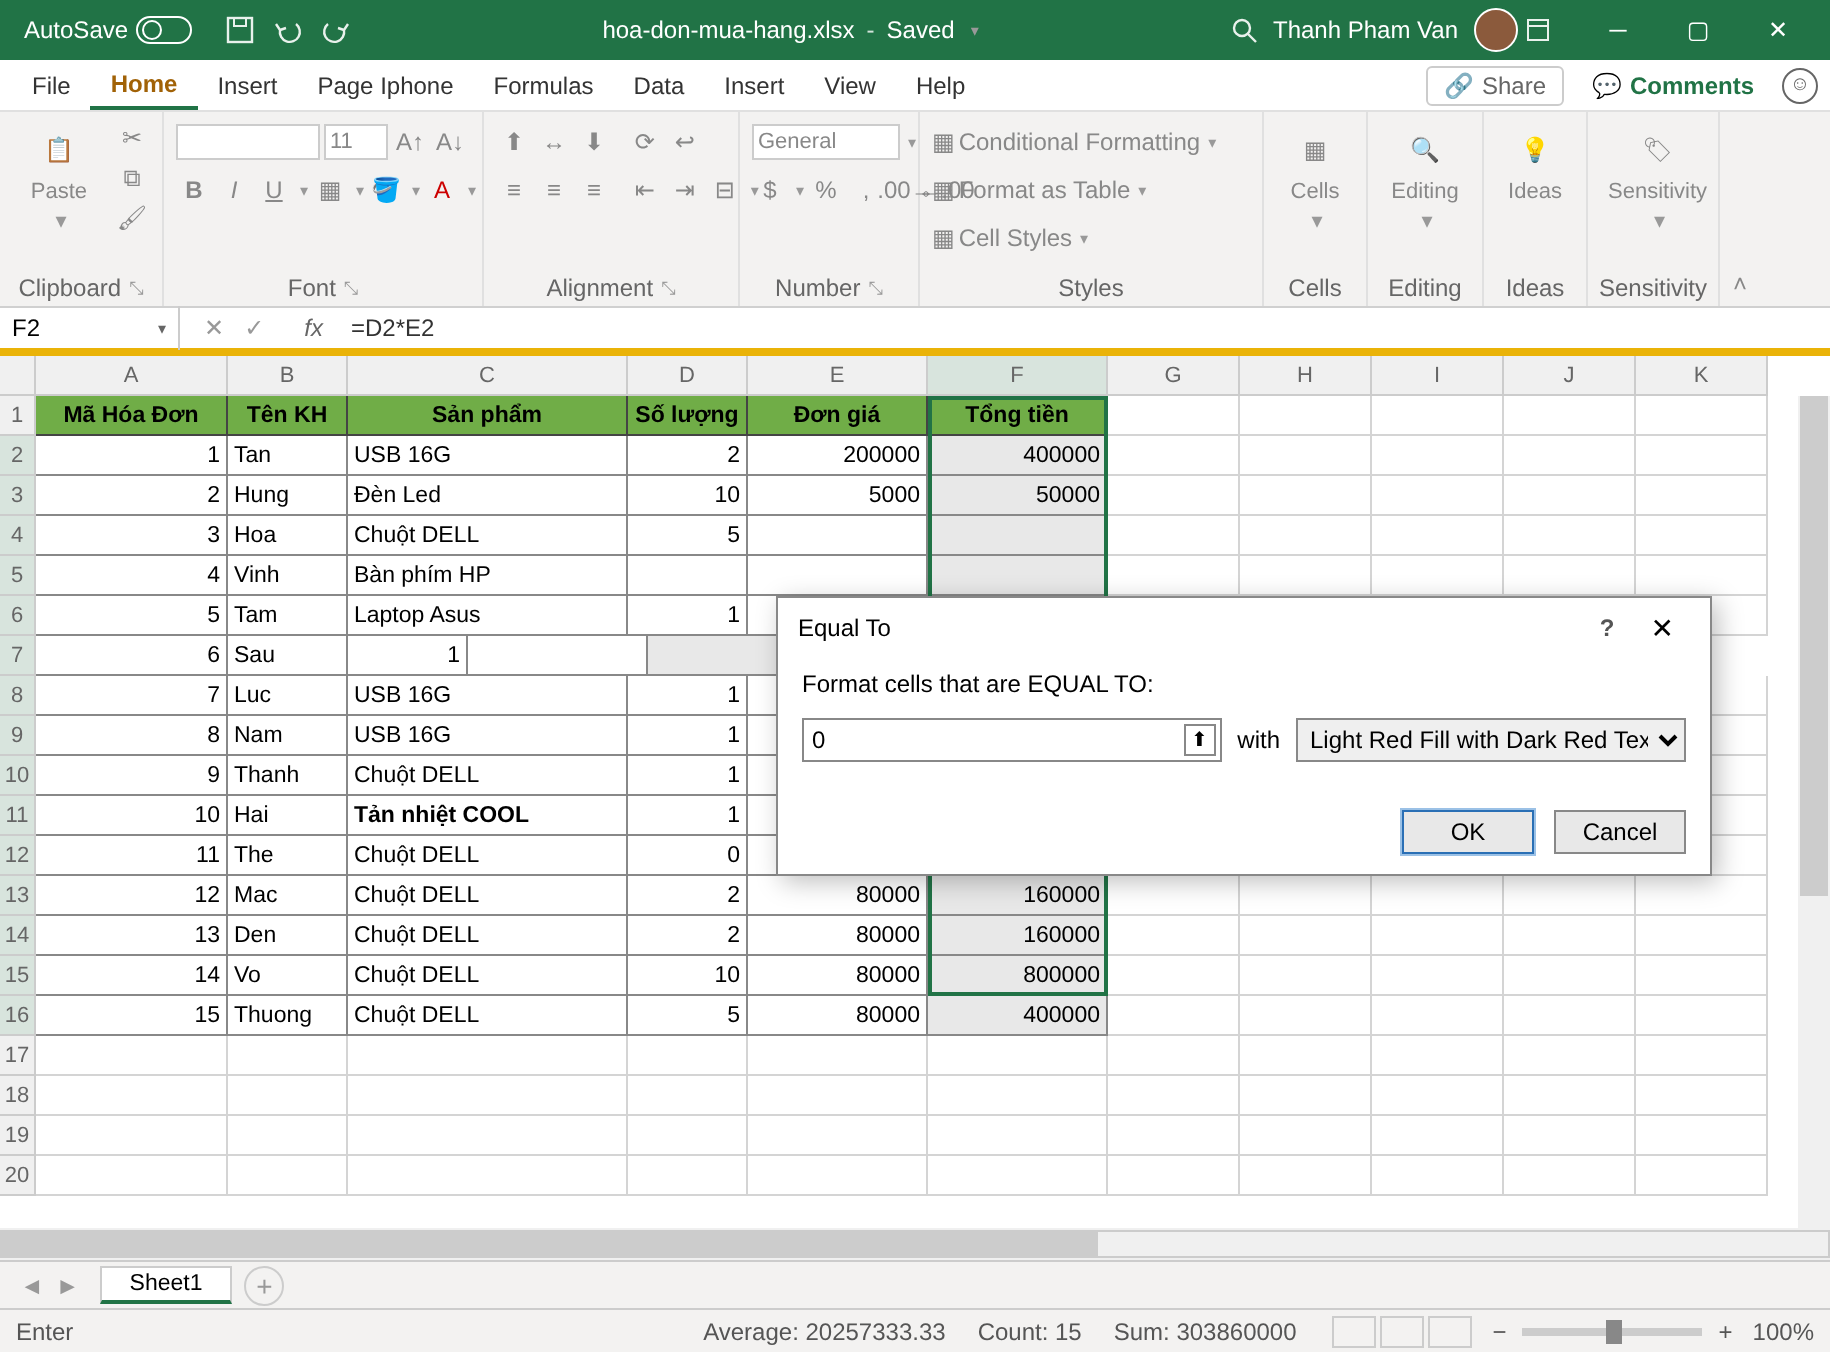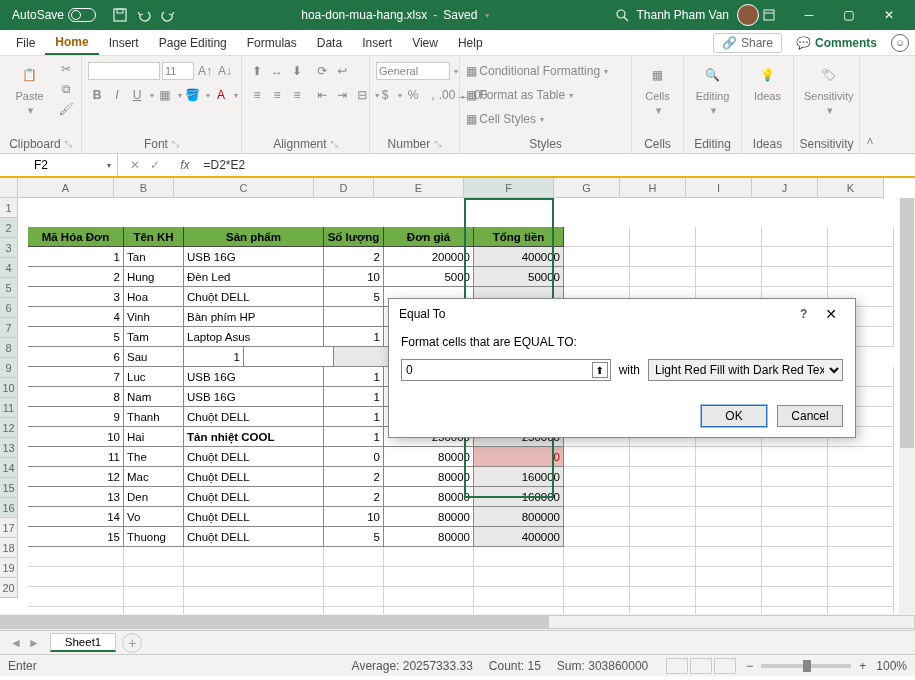--- a/index.html
+++ b/index.html
@@ -30,35 +30,35 @@
 .group-label{text-align:center;font-size:11px;color:#666;display:flex;justify-content:center;align-items:center;gap:4px;}
 .group-label .launcher{font-size:9px;color:#999;}
 .rbtn{display:flex;flex-direction:column;align-items:center;padding:2px 4px;color:#888;gap:2px;width:48px;}
 .rbtn .ico{width:26px;height:26px;display:flex;align-items:center;justify-content:center;}
 .rbtn span{font-size:11px;}
 .small-btns{display:flex;flex-direction:column;gap:2px;}
 .sbtn{width:18px;height:18px;display:flex;align-items:center;justify-content:center;color:#888;border:1px solid transparent;}
 .hrow{display:flex;gap:2px;align-items:center;color:#888;height:22px;}
 .hrow input{width:72px;height:18px;border:1px solid #ccc;background:#fff;font-size:11px;padding:0 2px;color:#888;}
 .dd{font-size:8px;color:#999;padding-left:2px;}
-.formula-bar{height:24px;display:flex;align-items:center;border-bottom:2px solid #eab308;background:#fff;padding-left:28px;}
+.formula-bar{height:24px;display:flex;align-items:center;border-bottom:4px solid #eab308;background:#fff;}
 .namebox{width:90px;height:22px;border-right:1px solid #ccc;display:flex;align-items:center;padding:0 6px;justify-content:space-between;}
 .namebox .dd{color:#666;}
 .fb-btns{display:flex;gap:10px;padding:0 12px;color:#999;}
 .fx{font-style:italic;color:#666;padding:0 8px;}
 .formula-input{flex:1;padding:0 6px;color:#333;}
 .sheet-area{position:relative;height:452px;overflow:hidden;}
 .corner{position:absolute;left:0;top:0;width:18px;height:20px;background:#f0f0f0;border-right:1px solid #ccc;border-bottom:1px solid #ccc;}
 .col-headers{position:absolute;left:18px;top:0;display:flex;height:20px;background:#f0f0f0;}
 .col-h{border-right:1px solid #ccc;border-bottom:1px solid #ccc;display:flex;align-items:center;justify-content:center;color:#666;font-size:11px;}
 .col-h.active{background:#d8e4dd;}
 .row-headers{position:absolute;left:0;top:20px;width:18px;background:#f0f0f0;}
 .row-h{height:20px;border-right:1px solid #ccc;border-bottom:1px solid #ccc;display:flex;align-items:center;justify-content:center;color:#666;font-size:11px;}
 .row-h.active{background:#d8e4dd;}
-.grid{position:absolute;left:28px;top:20px;margin-top:29px;}
+.grid{position:absolute;left:18px;top:20px;}
 .grid-row{display:flex;height:20px;}
 .cell{border-right:1px solid #d4d4d4;border-bottom:1px solid #d4d4d4;padding:0 3px;display:flex;align-items:center;overflow:hidden;white-space:nowrap;font-size:11.5px;}
 .cell.header{background:#70AD47;color:#000;font-weight:600;justify-content:center;border-right:1px solid #444;border-bottom:1px solid #444;}
 .cell.bordered{border-right:1px solid #888;border-bottom:1px solid #888;}
 .cell.num{justify-content:flex-end;}
 .cell.sel-col{background:#e8e8e8;}
 .cell.red-hl{background:#E6B8B7;color:#9C0006;}
 .selection-box{position:absolute;border:2px solid #217346;pointer-events:none;}
 .dialog{position:absolute;left:388px;top:298px;width:468px;background:#fff;border:1px solid #888;box-shadow:3px 3px 12px rgba(0,0,0,0.25);}
 .dialog-title{height:30px;display:flex;align-items:center;padding:0 10px;font-size:12.5px;}
@@ -142,21 +142,21 @@
       <span class="win-btn">▢</span>
       <span class="win-btn">✕</span>
     </div>
   </div>
 </div>
 
 <div class="menubar">
   <span class="tab">File</span>
   <span class="tab active">Home</span>
   <span class="tab">Insert</span>
-  <span class="tab">Page Editing</span>
+  <span class="tab">Page Iphone</span>
   <span class="tab">Formulas</span>
   <span class="tab">Data</span>
   <span class="tab">Insert</span>
   <span class="tab">View</span>
   <span class="tab">Help</span>
   <span class="spacer"></span>
   <span class="share">🔗 <span>Share</span></span>
   <span class="comments">💬 <span>Comments</span></span>
   <span class="emoji">☺</span>
 </div>

